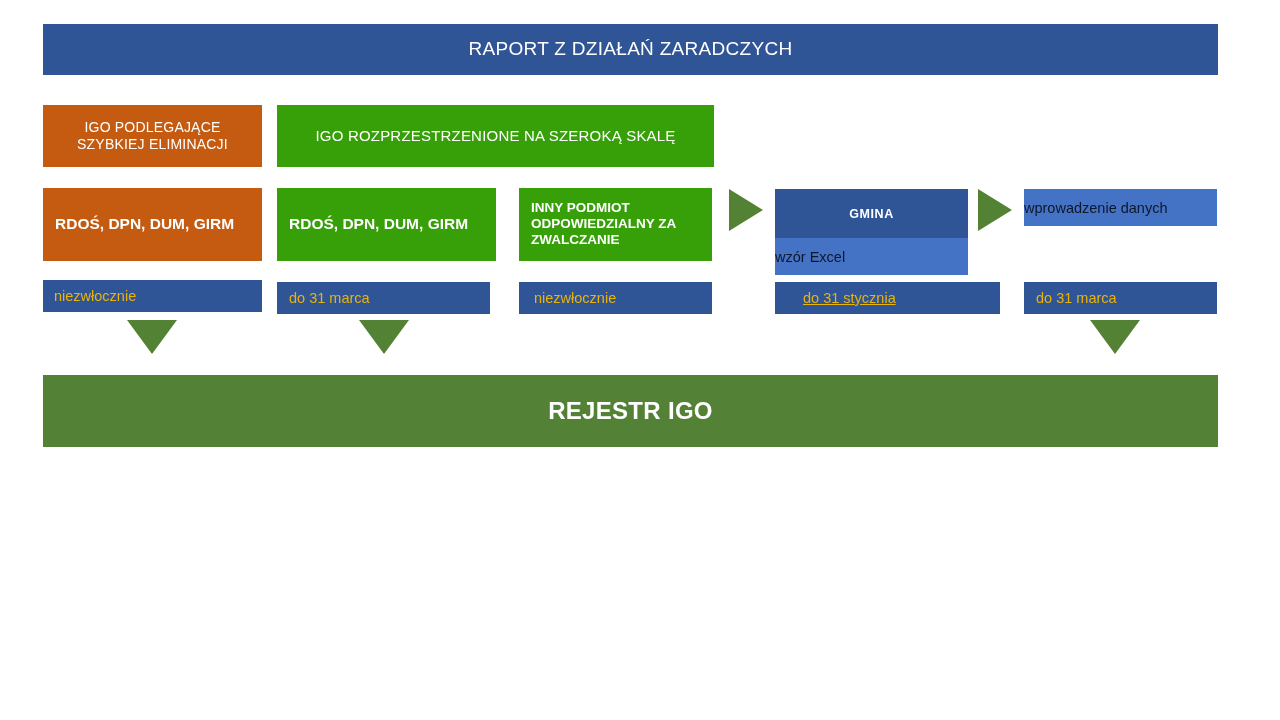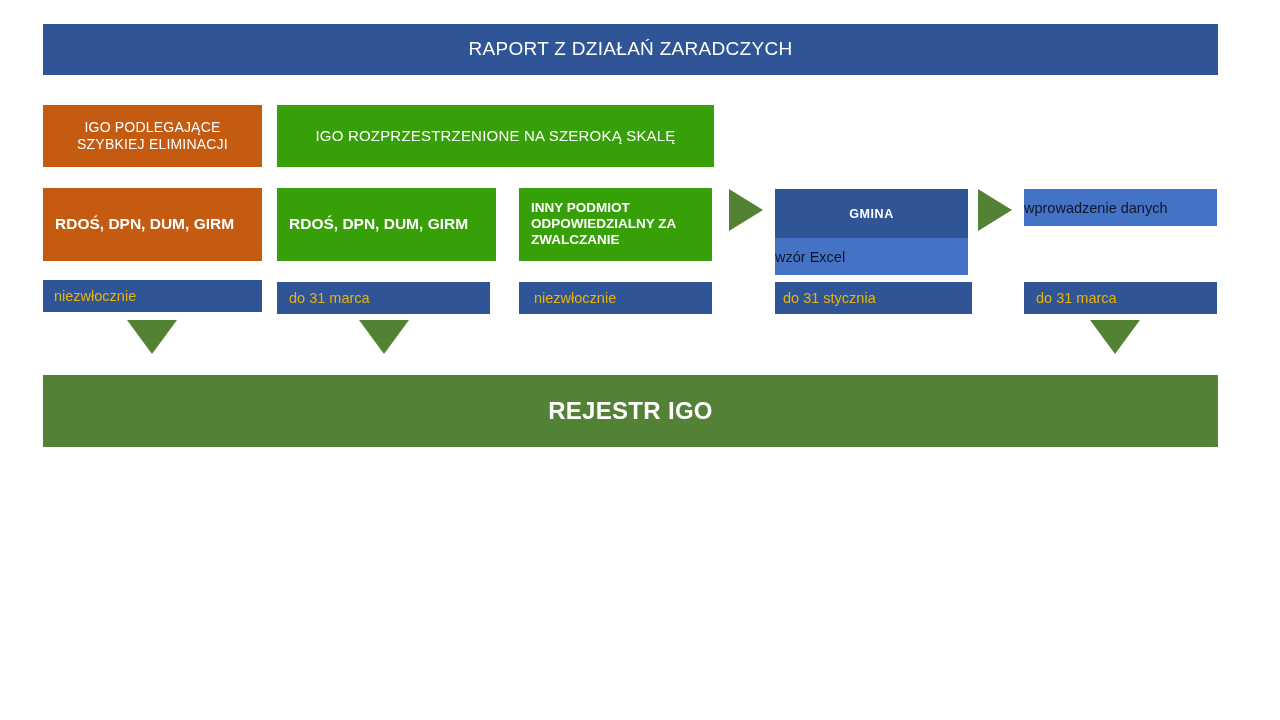--- a/index.html
+++ b/index.html
@@ -99,21 +99,21 @@
     position: absolute;
     background: #2F5597;
     color: #eab308;
     font-size: 14.5px;
     display: flex; align-items: center; justify-content: flex-start;
     height: 32px;
   }
   #dl-1 { left: 43px;   top: 280px; width: 219px; padding-left: 11px; }
   #dl-2 { left: 277px;  top: 282px; width: 213px; padding-left: 12px; }
   #dl-3 { left: 519px;  top: 282px; width: 193px; padding-left: 15px; }
-  #dl-4 { left: 775px;  top: 282px; width: 197px; padding-left: 8px; }
+  #dl-4 { left: 775px;  top: 282px; width: 225px; padding-left: 28px; text-decoration: underline; }
   #dl-5 { left: 1024px; top: 282px; width: 193px; padding-left: 12px; }
 
   
   .arrow-right {
     position: absolute;
     width: 0; height: 0;
     border-top: 21px solid transparent;
     border-bottom: 21px solid transparent;
     border-left: 34px solid #548235;
   }

